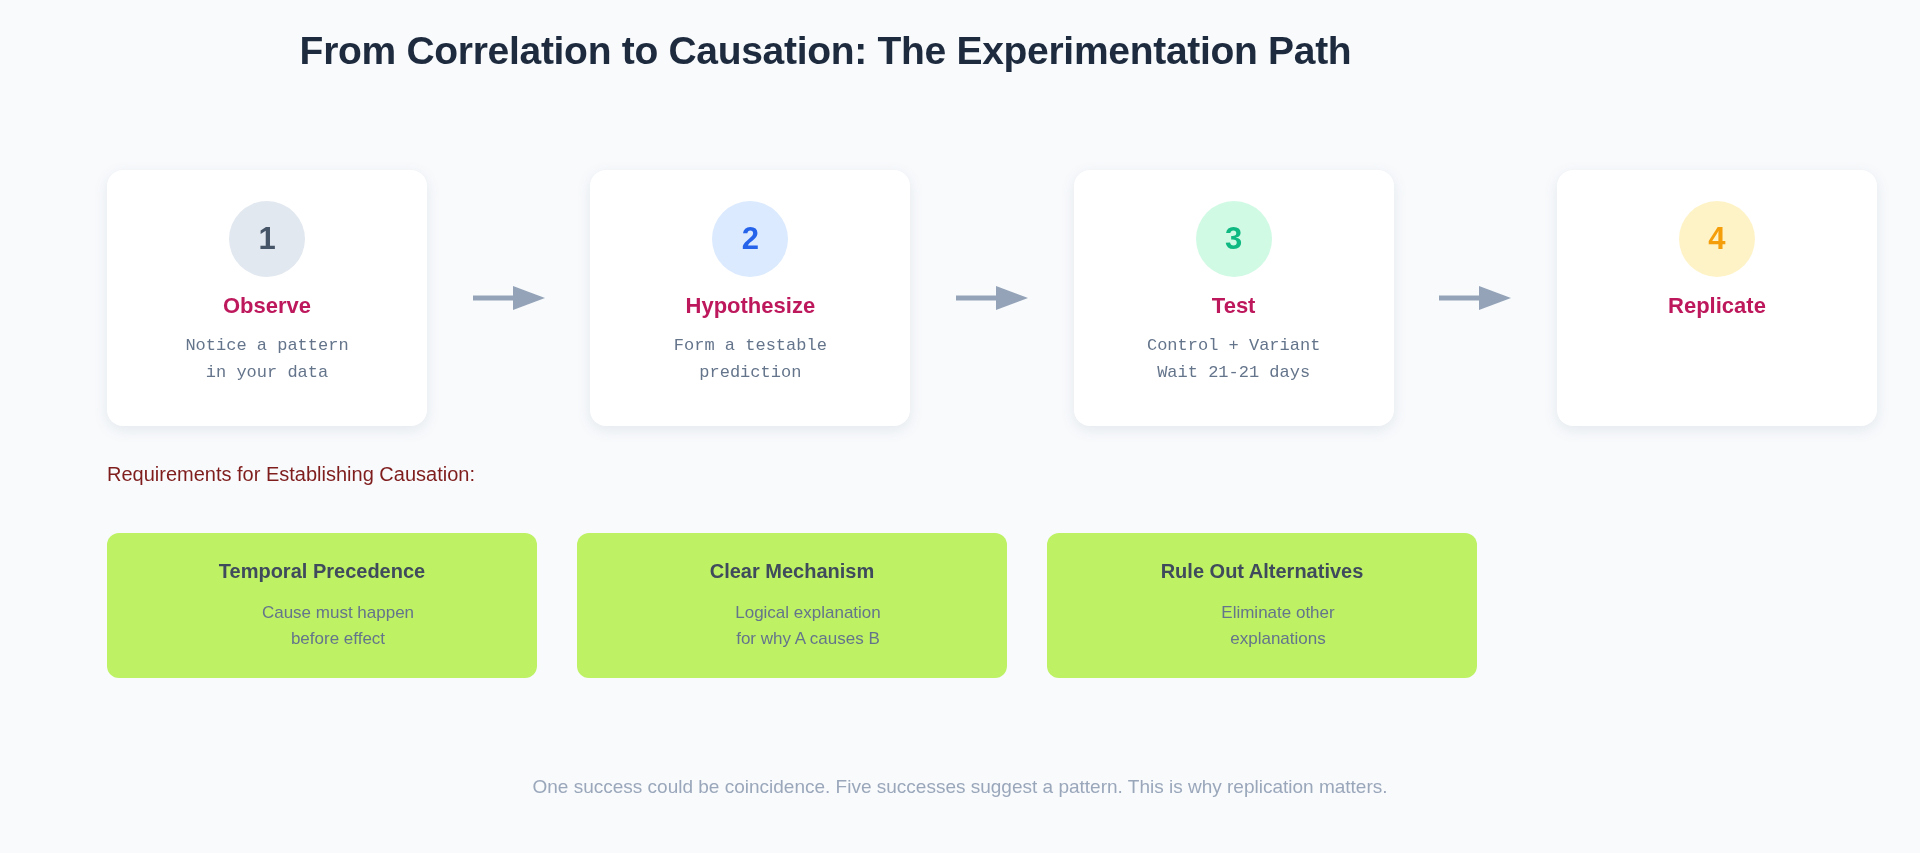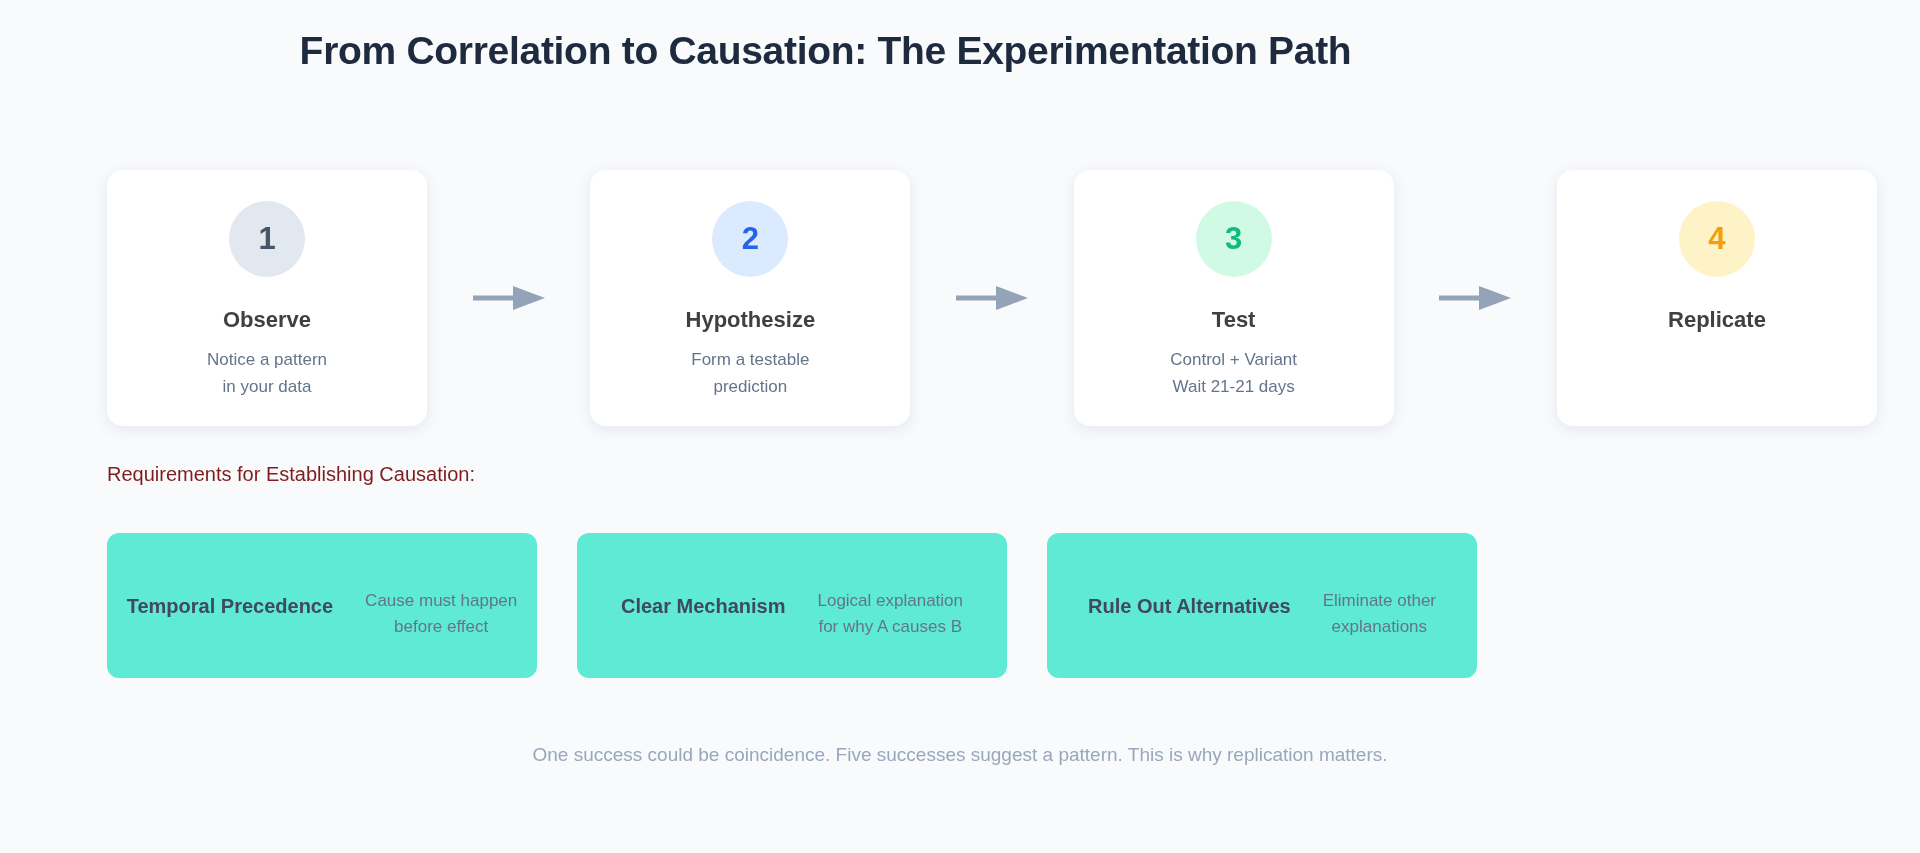--- a/index.html
+++ b/index.html
@@ -60,34 +60,35 @@
     height: 76px;
     border-radius: 50%;
     display: flex;
     align-items: center;
     justify-content: center;
     font-size: 31px;
     font-weight: bold;
   }
 
   .step-name {
-    margin-top: 30px;
+    margin-top: 16px;
     font-size: 22px;
     font-weight: bold;
-    color: #404040;
+    color: #be185d;
     line-height: 1.2;
   }
 
   .step-desc {
     margin-top: 14px;
     font-size: 17px;
     line-height: 1.55;
     color: #64748b;
     text-align: center;
     white-space: pre-line;
+    font-family: Liberation Mono, monospace;
   }
 
   
   .arrow {
     flex: 1 1 auto;
     height: 256px;
     display: flex;
     align-items: center;
     justify-content: center;
   }
@@ -112,24 +113,24 @@
     width: 1880px;
     height: 145px;
     display: flex;
     gap: 40px;
   }
 
   .req-box {
     width: 430px;
     height: 145px;
     flex: 0 0 auto;
-    background: #5eead4;
+    background: #bef264;
     border-radius: 12px;
     display: flex;
-    flex-direction: row;
+    flex-direction: column;
     align-items: center;
     justify-content: center;
     padding: 0 12px;
   }
 
   .req-title {
     font-size: 20px;
     font-weight: bold;
     color: #3f4a5c;
     line-height: 1.2;
@@ -143,21 +144,21 @@
     line-height: 1.55;
     color: #64748b;
     text-align: center;
     white-space: pre-line;
     margin-left: 32px;
   }
 
   
   .footer-note {
     position: absolute;
-    top: 744px;
+    top: 776px;
     left: 0;
     width: 1920px;
     text-align: center;
     font-size: 19px;
     color: #9aa7bb;
     white-space: nowrap;
   }
 </style>
 </head>
 <body style="background: rgb(248, 250, 252);">

